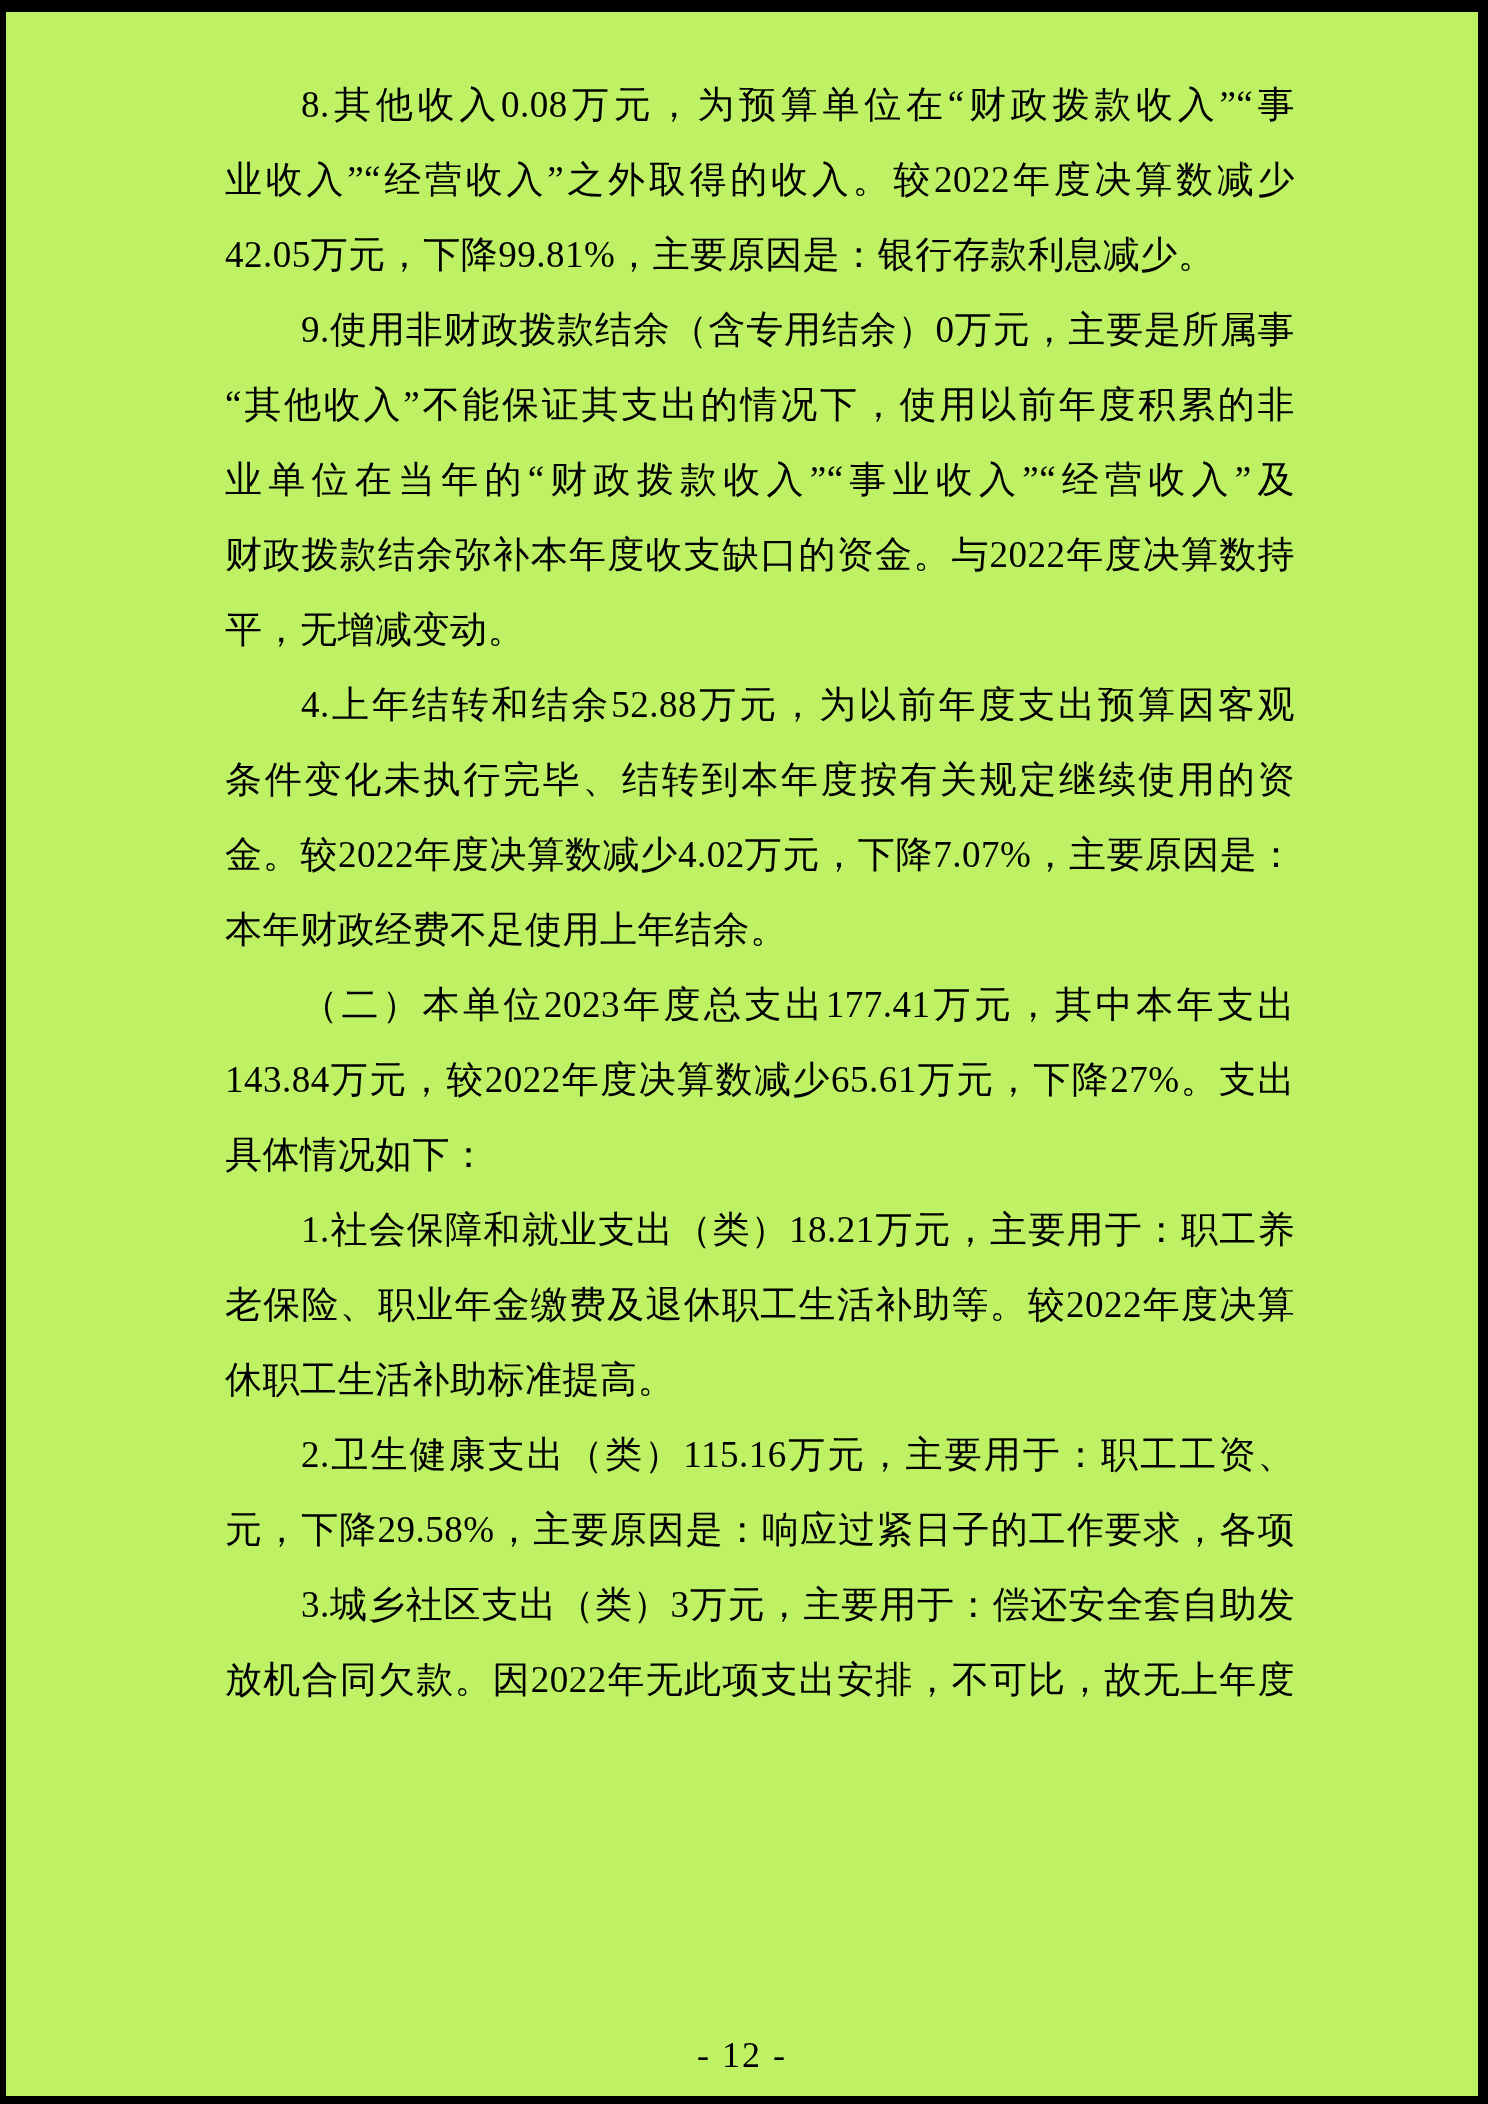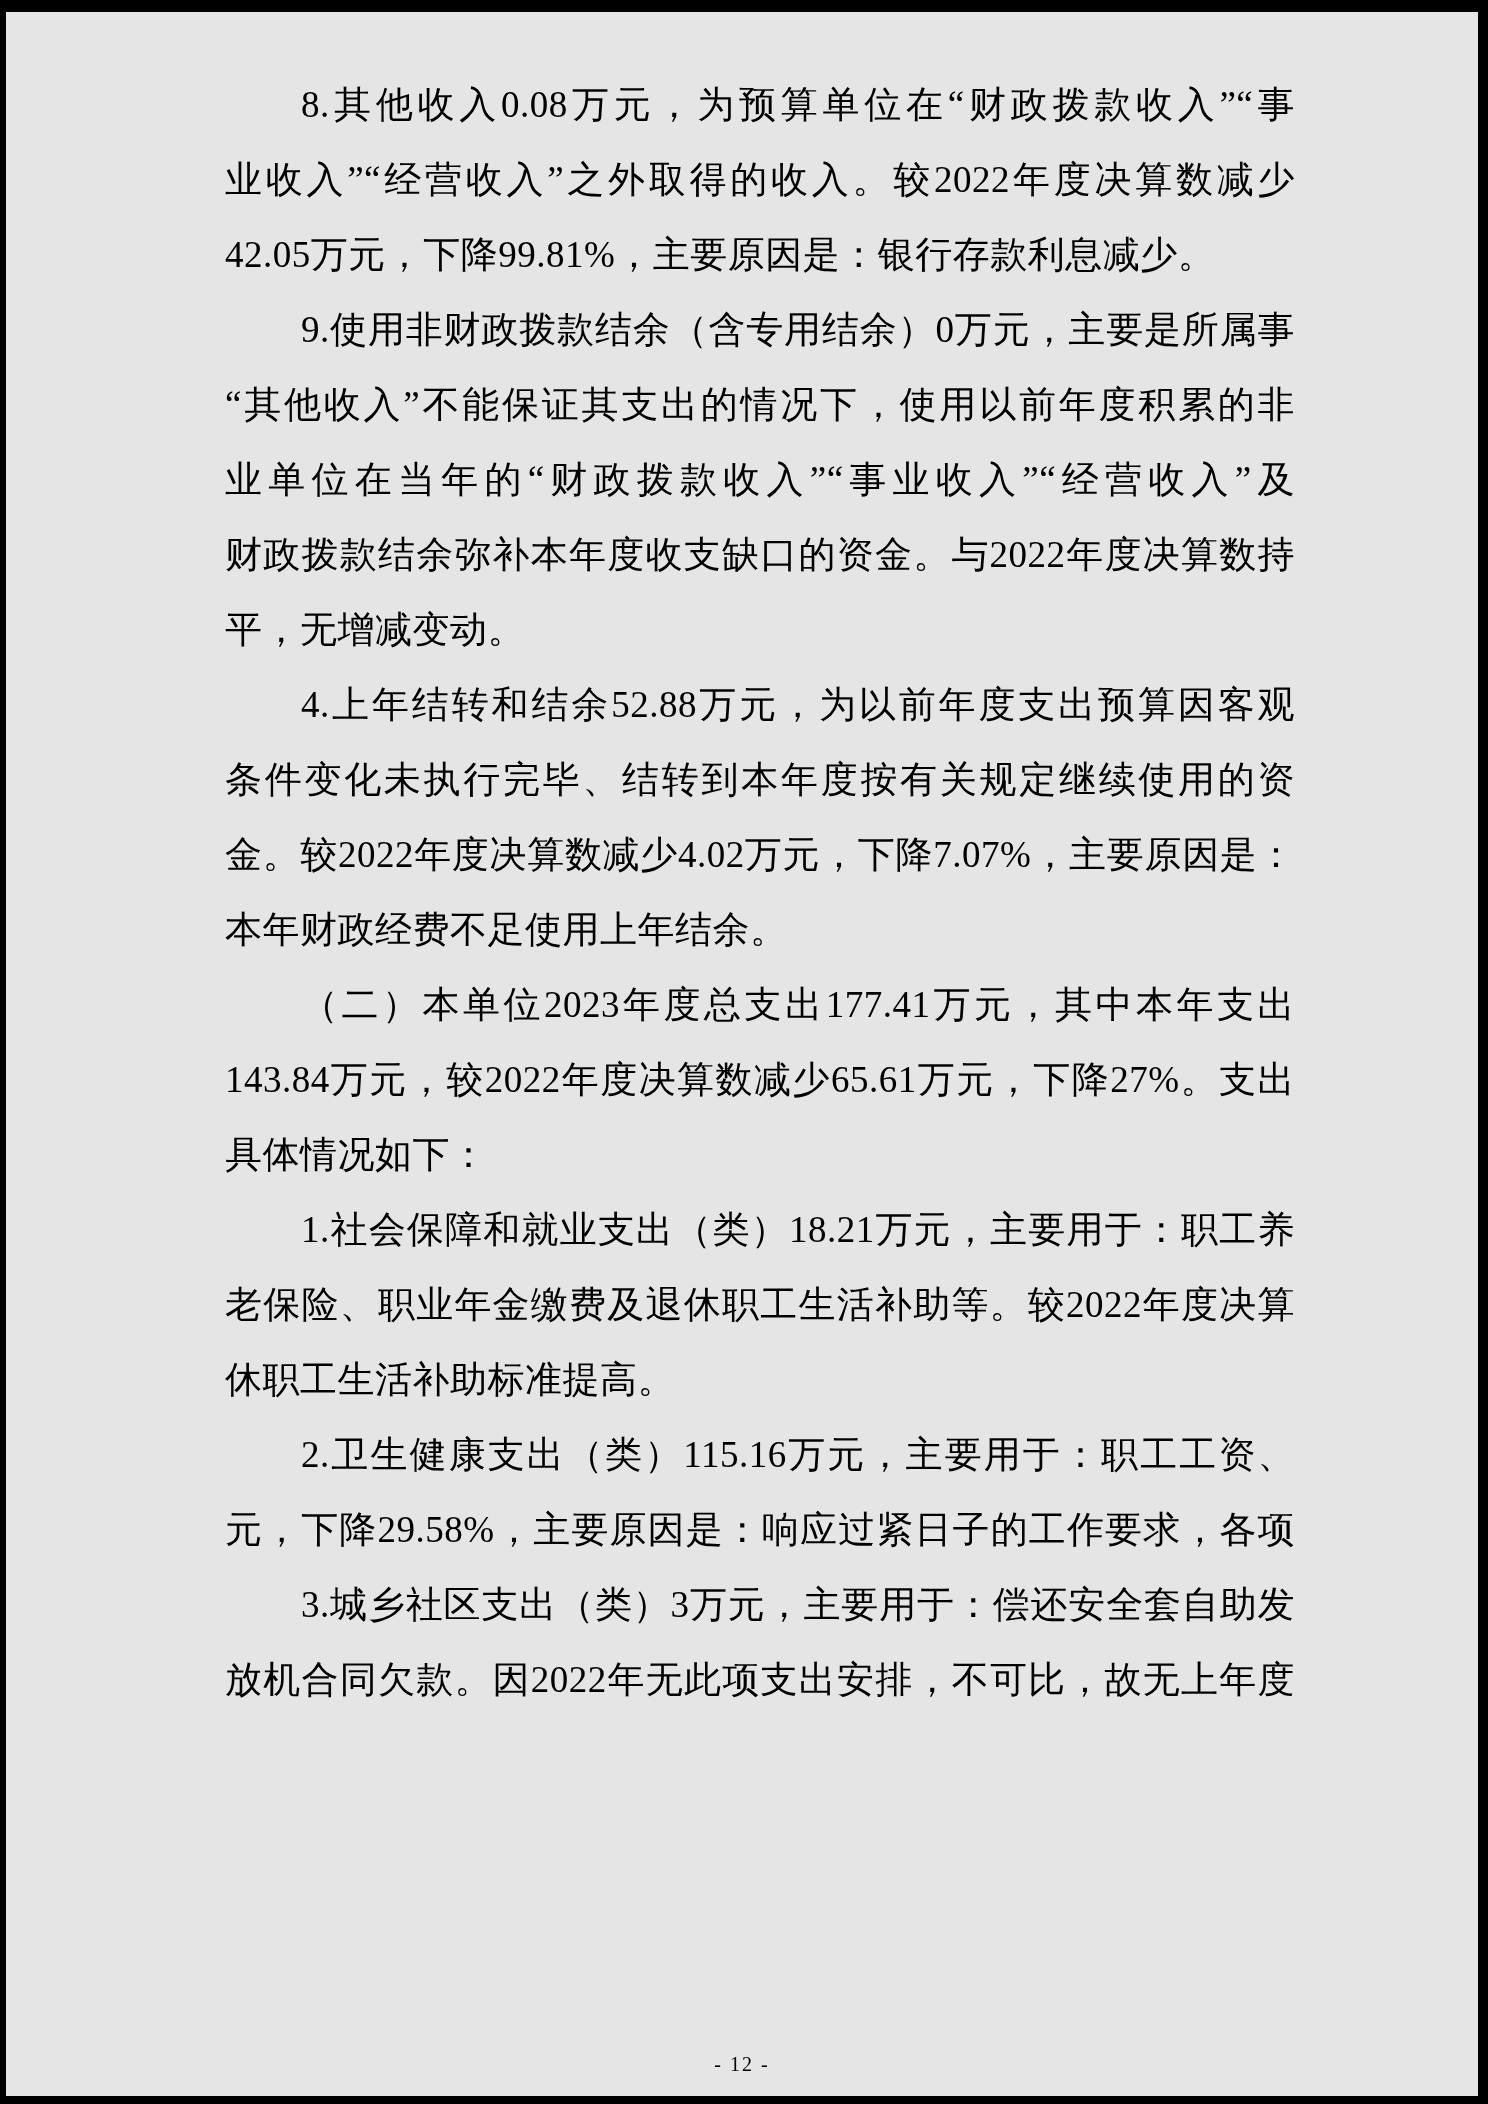--- a/index.html
+++ b/index.html
@@ -14,21 +14,21 @@
     overflow: hidden;
     font-family: "Liberation Serif", serif;
   }
   
   .page {
     position: absolute;
     top: 12px;
     left: 6px;
     right: 10px;
     bottom: 8px;
-    background: #e5e5e5;
+    background: #bef264;
     color: #000000;
   }
   .text-block {
     position: absolute;
     top: 55px;
     left: 219px;
     right: 183px;
   }
   .line {
     font-size: 37px;
@@ -48,21 +48,21 @@
   .line.para-end {
     text-align-last: left;
     font-family: Liberation Serif, serif;
   }
   .footer {
     position: absolute;
     left: 0;
     right: 0;
     bottom: 20px;
     text-align: center;
-    font-size: 20px;
+    font-size: 36px;
     letter-spacing: 2px;
   }
 </style>
 </head>
 <body>
 
 <div class="page">
   <div class="text-block">
       <div class="line indent">8.其他收入0.08万元，为预算单位在“财政拨款收入”“事</div>
       <div class="line">业收入”“经营收入”之外取得的收入。较2022年度决算数减少</div>

